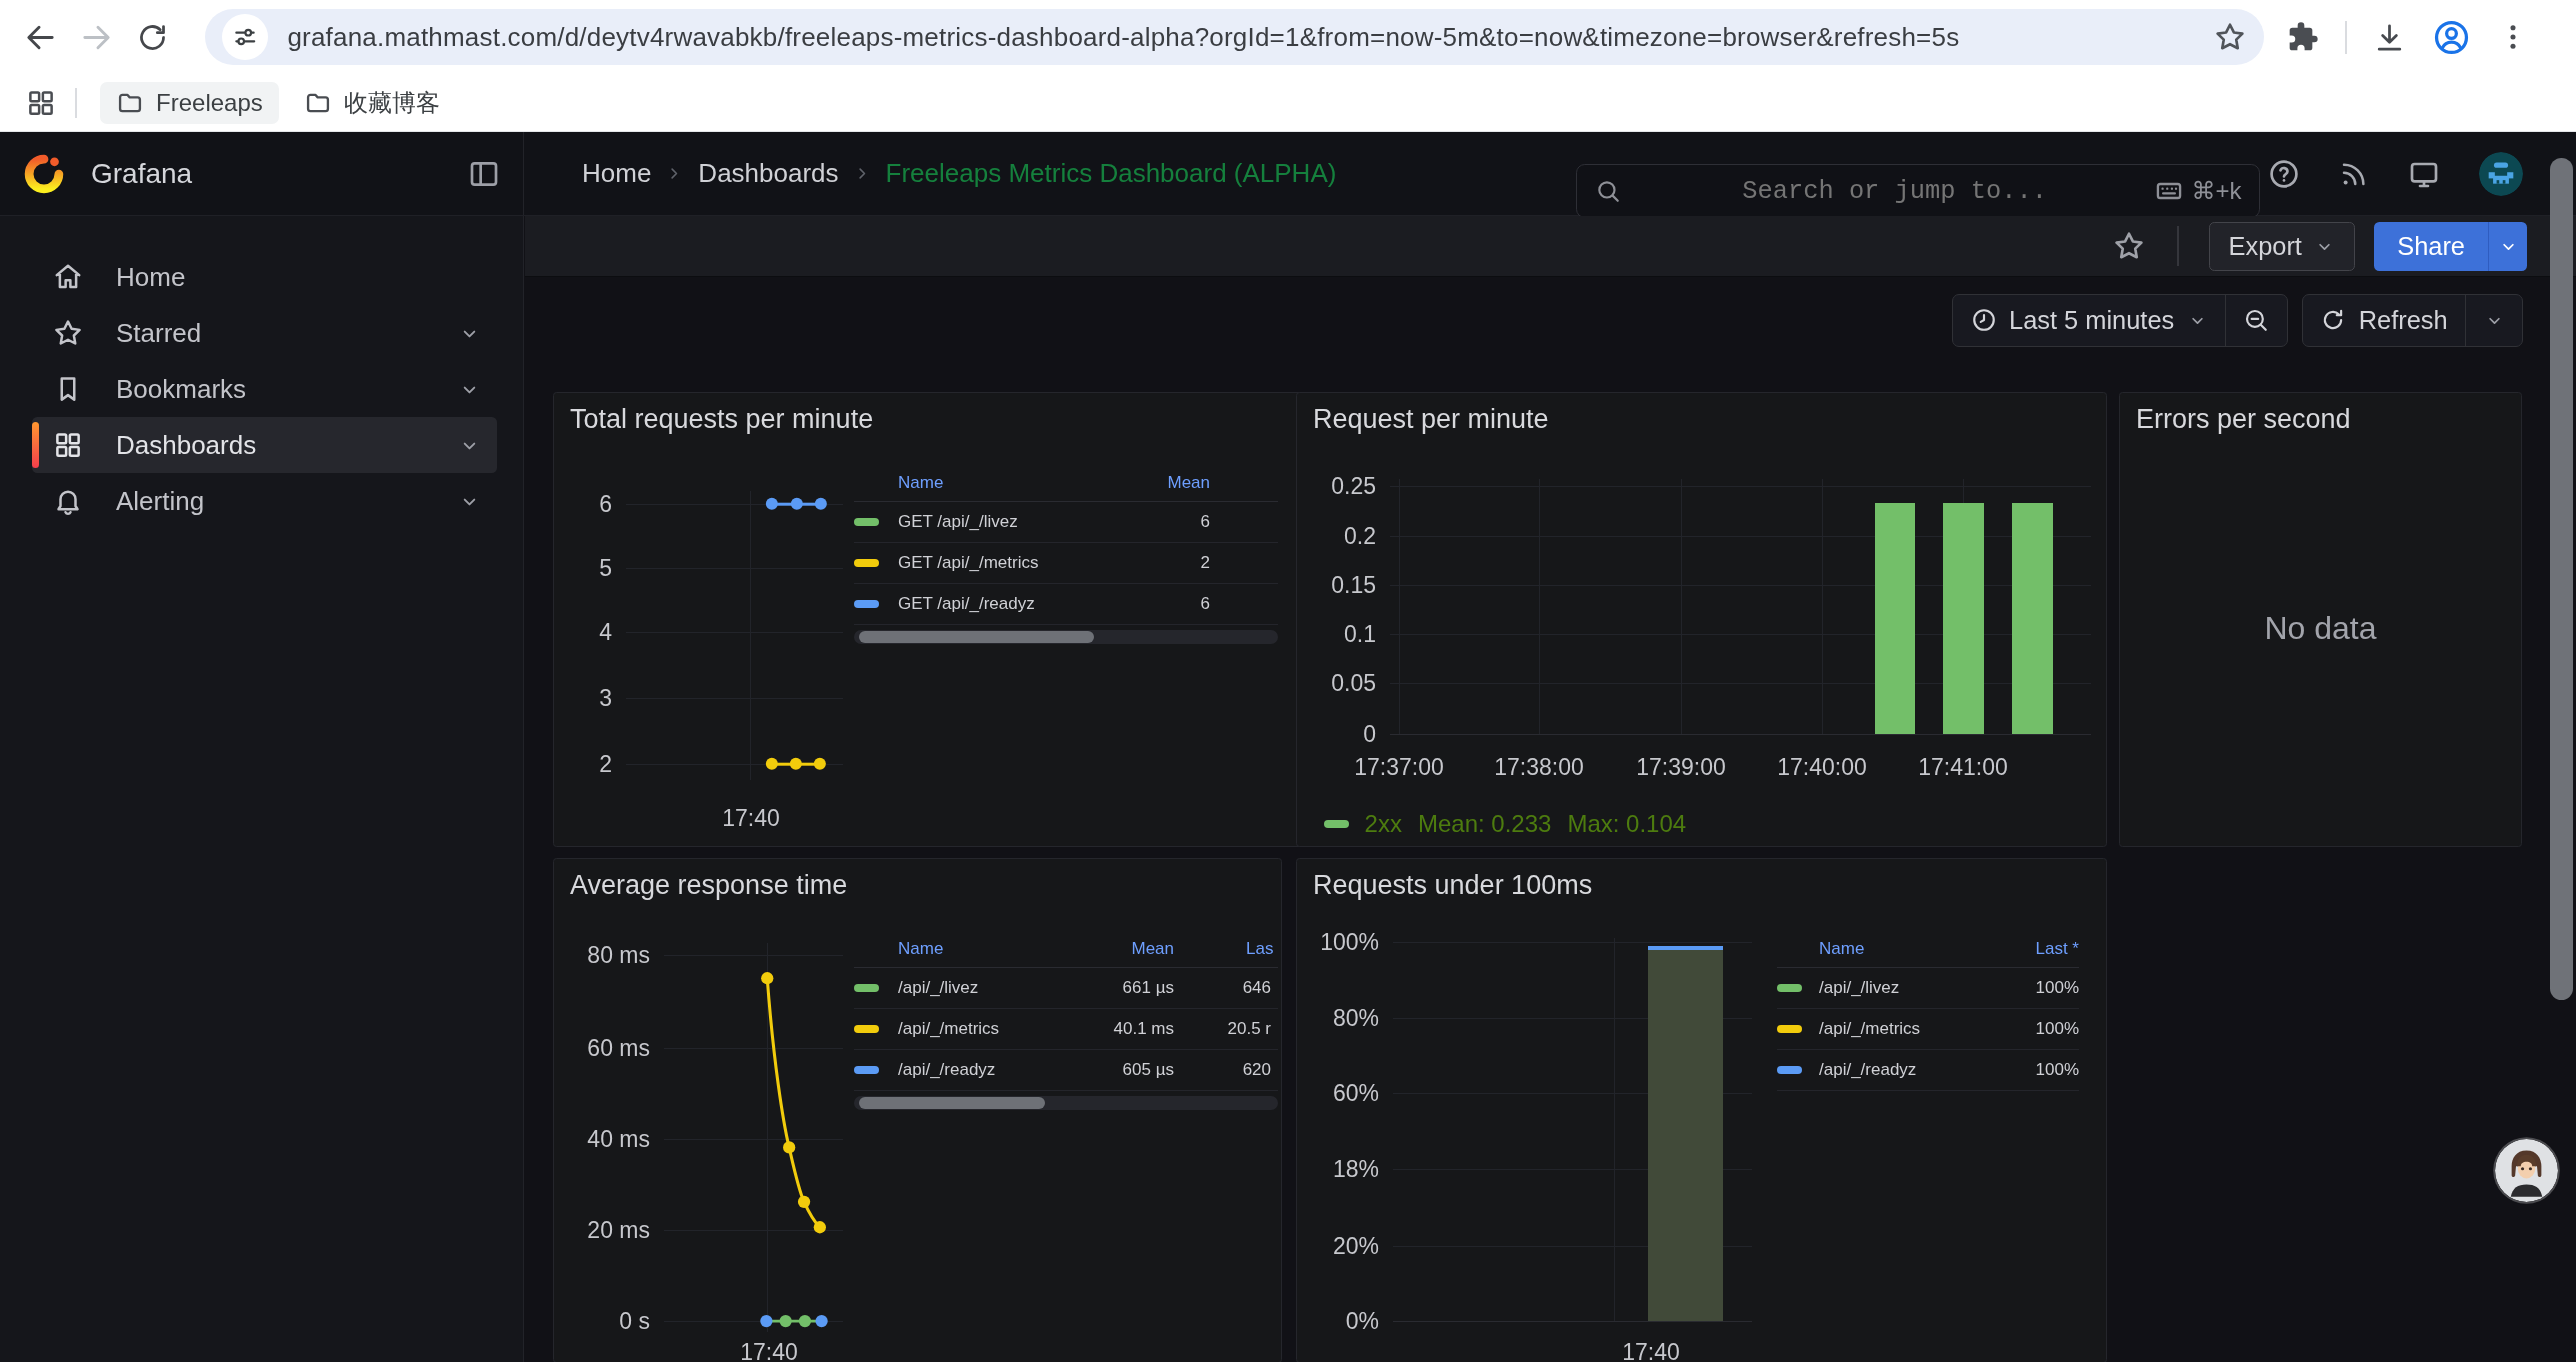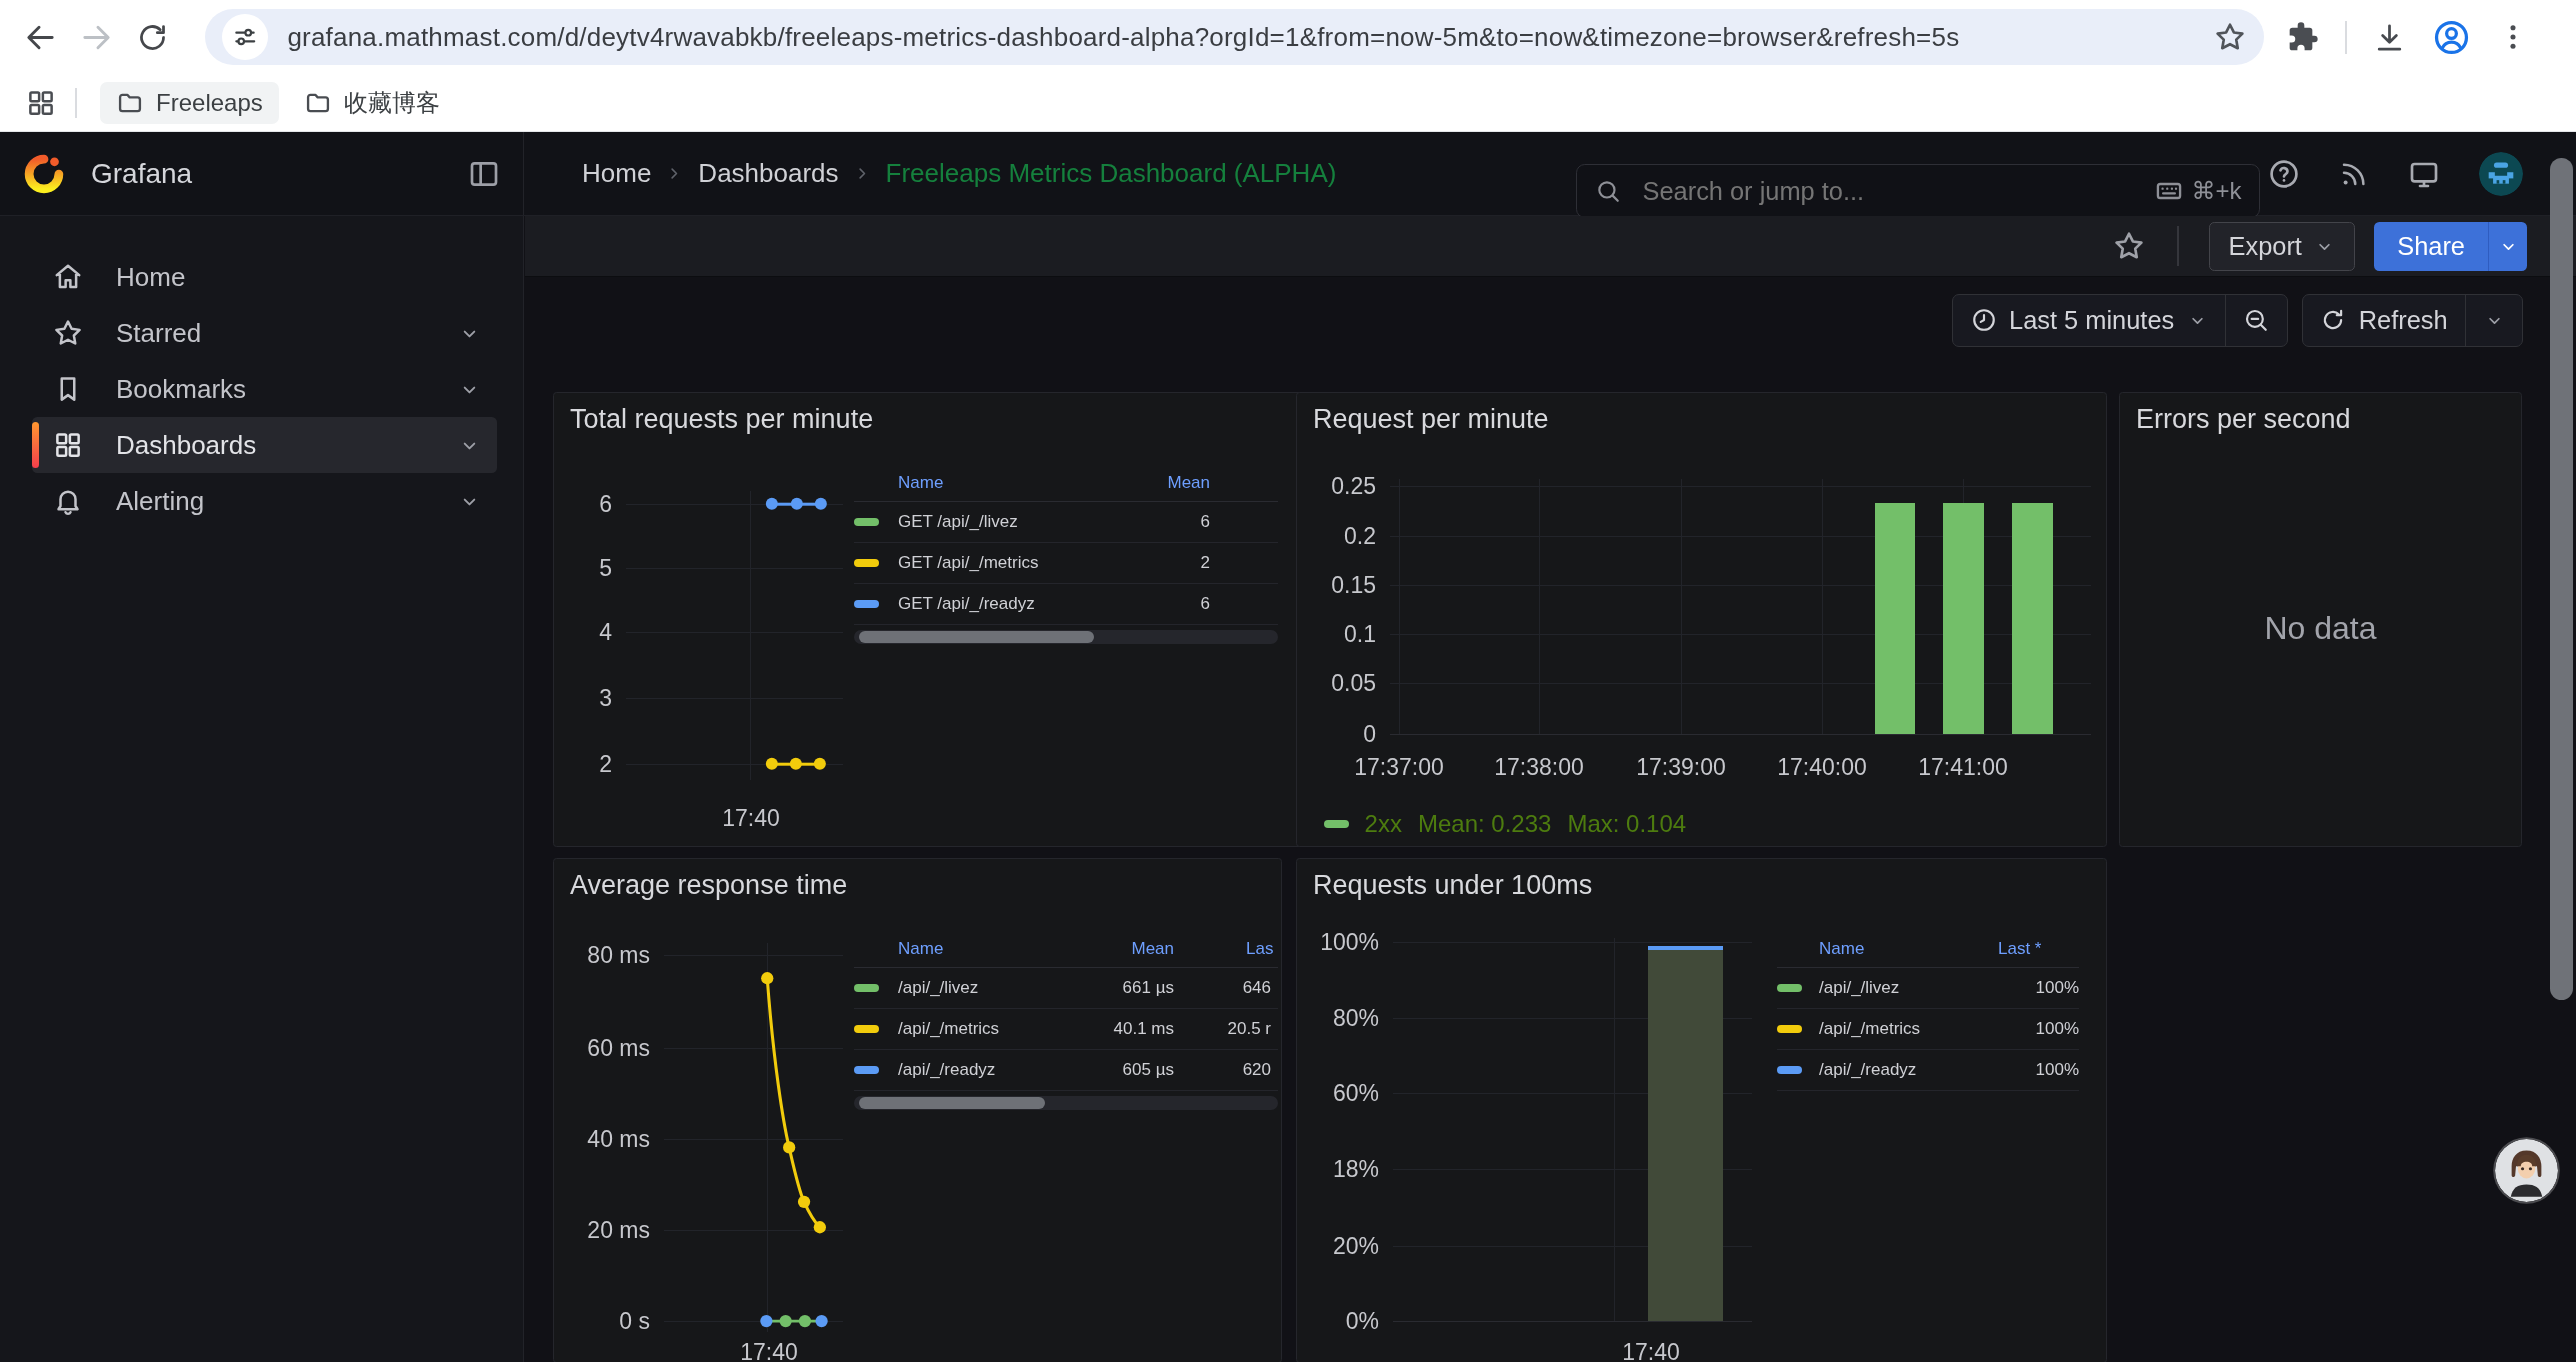--- a/index.html
+++ b/index.html
@@ -38,21 +38,21 @@
                 border-right:0.9px solid #222329; }
   .brand-title { margin-left:26px; font-size:28px; color:#d5d6db; font-weight:500; flex:1; }
   .collapse-btn { color:#9d9fa7; }
   .breadcrumb { display:flex; align-items:center; margin-left:58px; font-size:26px; gap:14px; }
   .crumb { color:#d0d1d6; font-weight:500; }
   .crumb.current { color:#15803d; font-weight:400; }
   .crumb-sep { color:#5f626a; }
   .search-box { position:absolute; left:1576px; top:32px; width:684px; height:54px; background:#101116;
                 border:0.9px solid #2e2f36; border-radius:8.8px; display:flex; align-items:center; padding:0 17.5px; }
   .search-box input { flex:1; background:transparent; border:none; outline:none; color:#8e9097;
-                      font-size:25.4px; font-family:Liberation Sans, sans-serif; margin-left:22px; }
+                      font-size:25.4px; font-family:Liberation Mono, monospace; margin-left:14px;text-align:center; }
   .kbd-hint { display:flex; align-items:center; gap:8.8px; color:#8e9097; font-size:24px; }
   .hd-icons { position:absolute; right:53px; top:0; height:84px; display:flex; align-items:center;
               gap:39px; color:#a8aab1; }
   .hd-avatar { width:44px; height:44px; border-radius:50%; overflow:hidden; }
 
   .sidebar { position:absolute; left:0; top:84px; width:524px; height:1147px; background:#15161b;
              border-right:0.9px solid #222329; padding-top:33px; }
   .side-item { position:relative; height:56px; margin:0 26px 0 32px; display:flex; align-items:center;
                color:#c3c4ca; font-size:26px; border-radius:5.3px; padding-left:21px; }
   .side-item .lbl { margin-left:33px; flex:1; }
@@ -557,21 +557,21 @@
     <div class="hgrid" style="left:96px; width:359px; top:310px"></div>
     <div class="hgrid" style="left:96px; width:359px; top:387px"></div>
     <div class="hgrid" style="left:96px; width:359px; top:462px; background:#2a2b31"></div>
     <div class="vgrid" style="left:317px; top:79px; height:383px"></div>
     <div class="bar" style="left:351px; top:87px; width:75px; height:375px; background:#414a39; border-top:4.4px solid #5b9bf5"></div>
     <span class="xtick" style="left:354px; top:480px">17:40</span>
     <div class="ptable" style="left:480px; top:72px; width:302px">
       <div class="t-row t-head">
         <span class="dash-col" style="width:42px"></span>
         <span style="flex:1">Name</span>
-        <span style="width:81px; text-align:left">Last *</span>
+        <span style="width:81px; text-align:right">Last *</span>
       </div>
       <div class="t-row">
         <span class="dash-col" style="width:42px">
             <span class="dash c-green"></span>
           </span>
         <span style="flex:1">/api/_/livez</span>
         <span style="width:81px; text-align:right">100%</span>
       </div>
       <div class="t-row">
         <span class="dash-col" style="width:42px">

